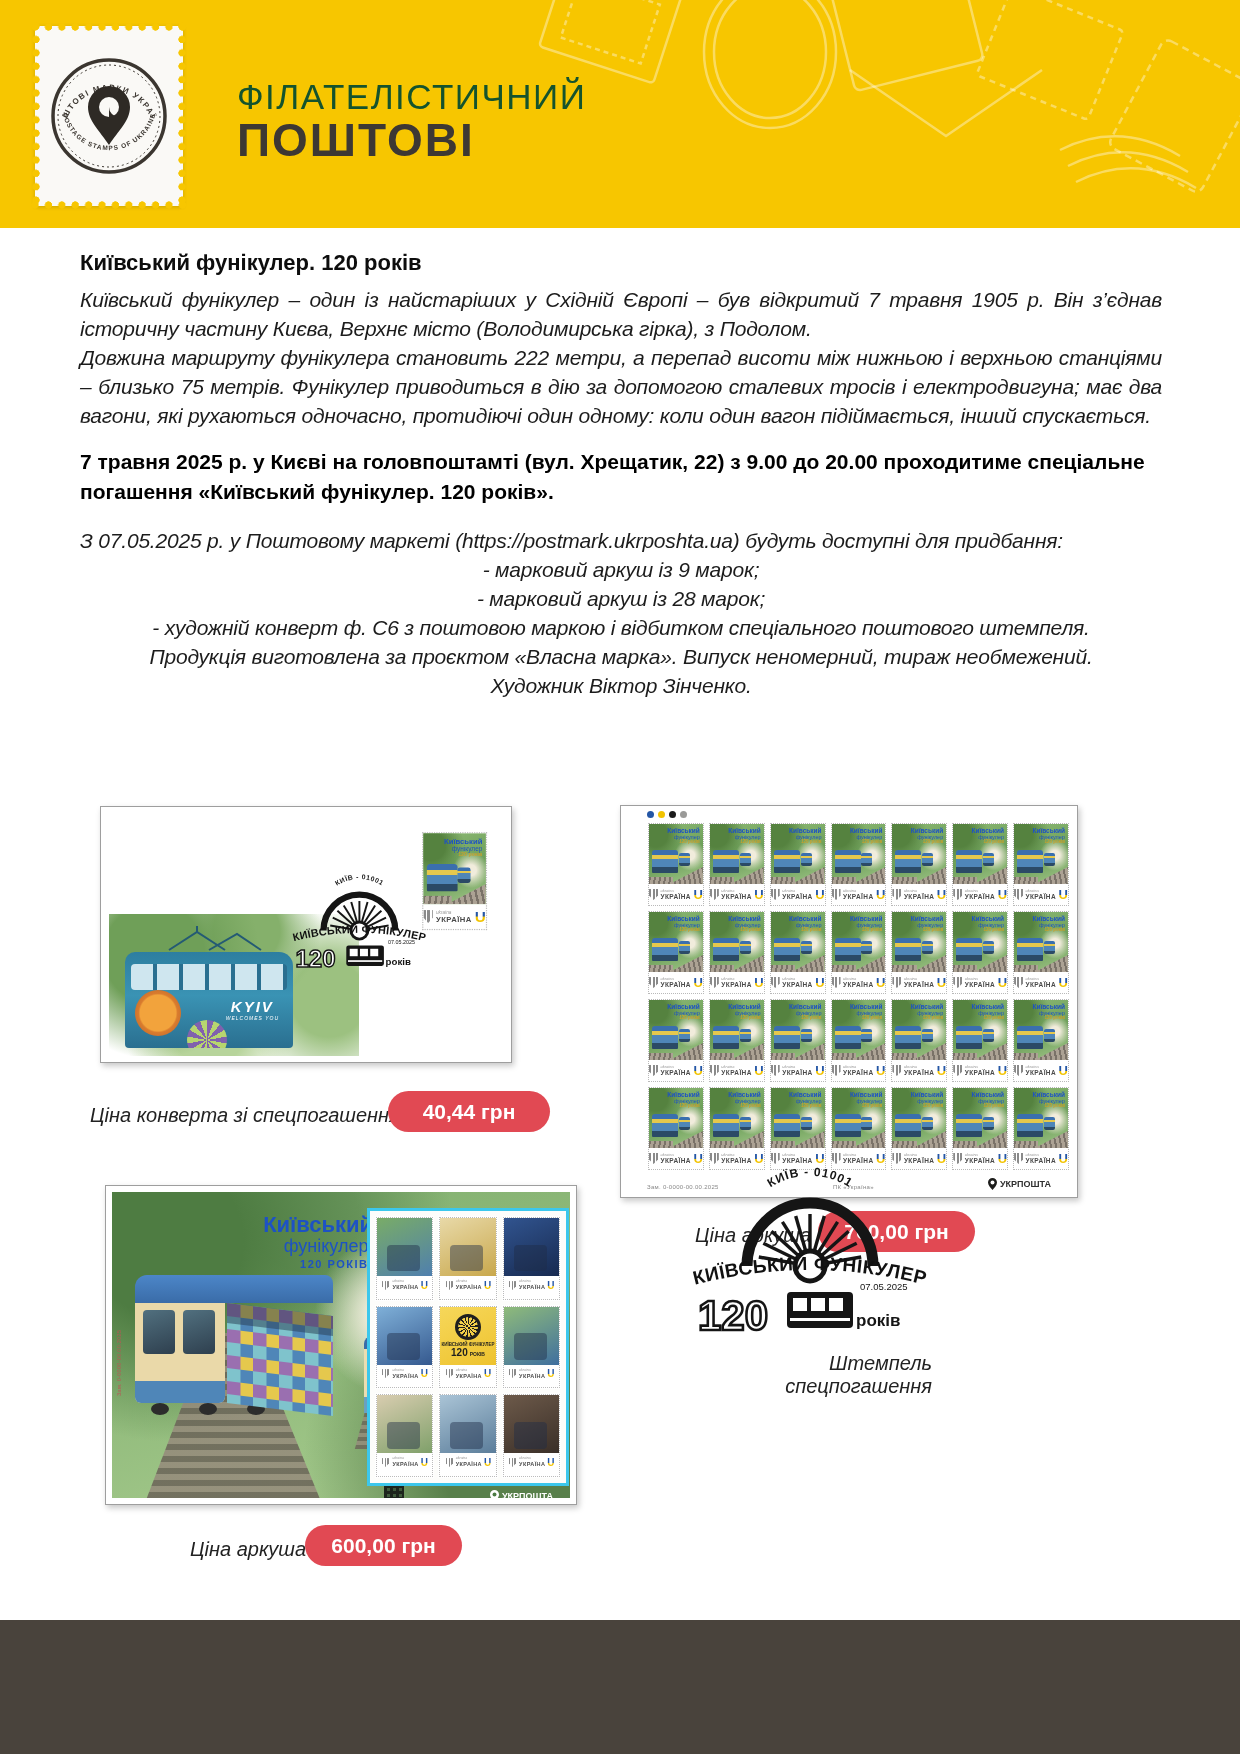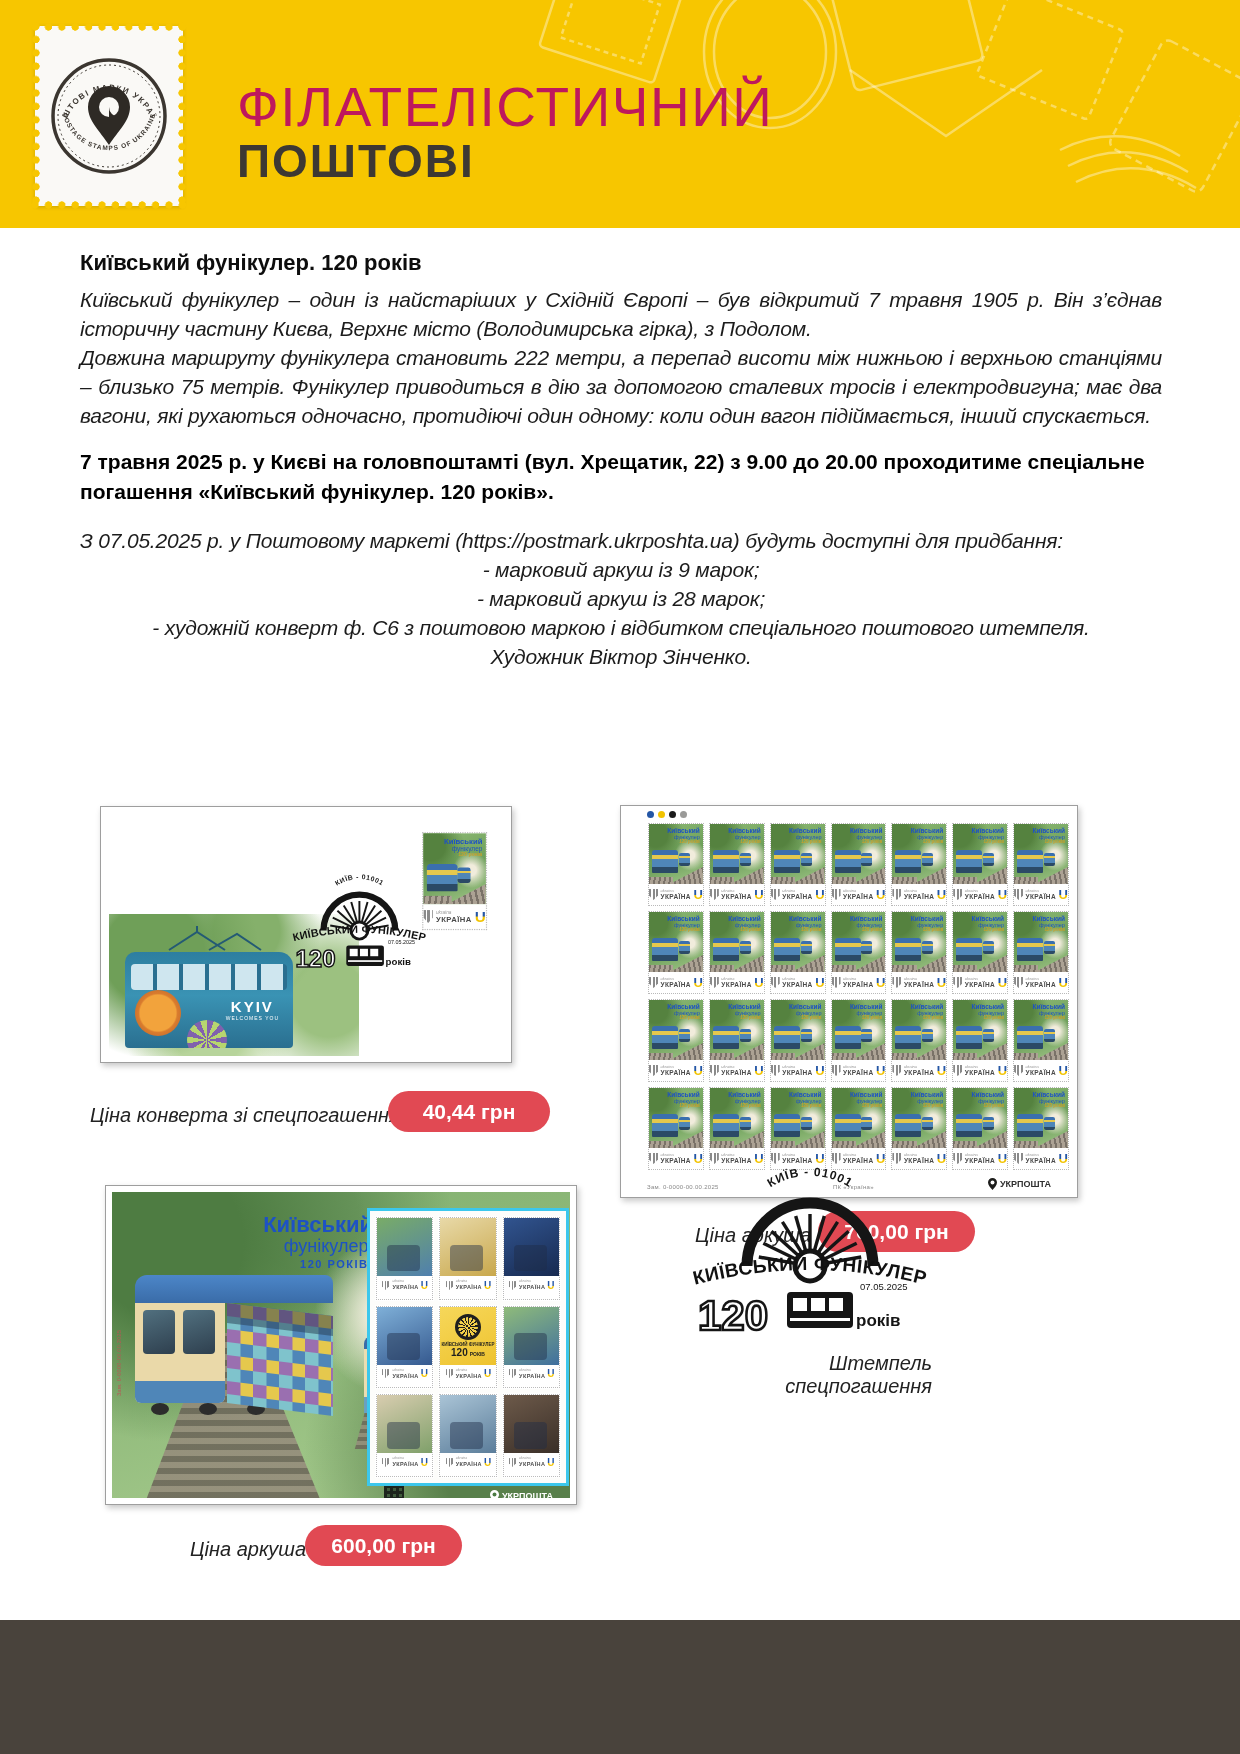--- a/index.html
+++ b/index.html
@@ -8,21 +8,21 @@
 
   
   .header { position:absolute; left:0; top:0; width:1240px; height:228px; }
   .header-doodles { position:absolute; right:0; top:0; }
   .logo-stamp { position:absolute; left:35px; top:26px; width:148px; height:180px; background:#faf9f6; box-shadow:0 1px 4px rgba(0,0,0,.18); }
   .perf-t,.perf-b { position:absolute; left:-6px; right:-6px; height:12px; background-image:radial-gradient(circle at 6px 6px, var(--yellow) 3.4px, transparent 3.9px); background-size:13.4px 12px; }
   .perf-t{ top:-5px; } .perf-b{ bottom:-5px; }
   .perf-l,.perf-r { position:absolute; top:-6px; bottom:-6px; width:12px; background-image:radial-gradient(circle at 6px 6px, var(--yellow) 3.4px, transparent 3.9px); background-size:12px 13.4px; }
   .perf-l{ left:-5px; } .perf-r{ right:-5px; }
   .masthead { position:absolute; left:237px; top:78px; line-height:1.08; }
-  .masthead .l1 { font-size:55px; font-weight:400; letter-spacing:1.5px; color:#be185d;text-align:right; }
+  .masthead .l1 { font-size:35px; font-weight:400; letter-spacing:1.5px; color:#14532d;text-align:right; }
   .masthead .l2 { font-size:46px; font-weight:800; letter-spacing:2px; color:#3d3833; }
 
   
   .article { position:absolute; left:80px; top:250px; width:1082px; }
   .article h1 { font-size:22px; font-weight:700; margin-bottom:10px; color:#0d0d0d; }
   .pit { font-style:italic; font-size:21px; line-height:1.38; text-align:justify; color:#1c1c1c; letter-spacing:-0.2px; }
   .announce { margin-top:16px; font-size:21px; font-weight:700; line-height:1.42; color:#000; }
   .market { margin-top:21px; text-align:left; }
   .lineitem { text-align:center; }
 
@@ -35,21 +35,21 @@
   .envelope { left:100px; top:806px; width:412px; height:257px; }
   .env-stamp-slot { position:absolute; left:320px; top:24px; transform:scale(1.18); transform-origin:top left; }
   .env-cancel { position:absolute; left:190px; top:62px; width:240px; height:185px; transform:scale(0.57); transform-origin:top left; }
   .env-art { position:absolute; left:8px; bottom:6px; width:250px; height:142px;
     background:
       radial-gradient(circle at 18% 28%, #6f9f58 0 22%, rgba(111,159,88,0) 46%),
       radial-gradient(circle at 55% 12%, #85b06b 0 18%, rgba(133,176,107,0) 40%),
       radial-gradient(circle at 88% 60%, #9cc180 0 16%, rgba(156,193,128,0) 38%),
       radial-gradient(circle at 40% 80%, #b7d49b 0 20%, rgba(183,212,155,0) 45%);
   }
-  .env-car { position:absolute; left:16px; bottom:8px; width:168px; height:96px; background:linear-gradient(#2d7ea0, #3a93b4 45%, #2a6f90); border-radius:10px 14px 4px 4px; overflow:hidden; }
+  .env-car { position:absolute; left:16px; bottom:8px; width:168px; height:96px; background:linear-gradient(#2d7ea0, #3a93b4 45%, #2a6f90); border-radius:10px 14px 4px 4px; overflow:hidden;font-style:italic; }
   .env-car .win { position:absolute; left:6px; right:6px; top:12px; height:26px; background:repeating-linear-gradient(90deg, #cfe6ef 0 22px, #2a6f90 22px 26px); border-radius:4px; }
   .env-car .graffiti { position:absolute; left:10px; top:38px; width:46px; height:46px; border-radius:50%; background:radial-gradient(circle at 50% 50%, #f2a33c 0 55%, #d97c2e 60%, #b65c2a); }
   .env-car .flower { position:absolute; left:62px; bottom:-12px; width:40px; height:40px; border-radius:50%; background:repeating-conic-gradient(#8a5fb0 0 20deg, #c6e06a 20deg 40deg); opacity:.9; }
   .env-kyiv { position:absolute; right:14px; top:46px; text-align:center; color:#fff; }
   .env-kyiv .k1 { font-size:15px; font-weight:700; letter-spacing:2px; }
   .env-kyiv .k2 { font-size:5px; letter-spacing:1px; }
   .env-pant { position:absolute; left:40px; bottom:104px; }
 
   
   .sheet28 { left:620px; top:805px; width:458px; height:393px; padding:16px 26px 34px 26px; }
@@ -209,20 +209,21 @@
 
   <main class="article">
     <h1>Київський фунікулер. 120 років</h1>
     <p class="pit">Київський фунікулер – один із найстаріших у Східній Європі – був відкритий 7 травня 1905 р. Він з’єднав історичну частину Києва, Верхнє місто (Володимирська гірка), з Подолом.</p>
     <p class="pit">Довжина маршруту фунікулера становить 222 метри, а перепад висоти між нижньою і верхньою станціями – близько 75 метрів. Фунікулер приводиться в дію за допомогою сталевих тросів і електродвигуна; має два вагони, які рухаються одночасно, протидіючі один одному: коли один вагон підіймається, інший спускається.</p>
     <p class="announce">7 травня 2025 р. у Києві на головпоштамті (вул. Хрещатик, 22) з 9.00 до 20.00 проходитиме спеціальне погашення «Київський фунікулер. 120 років».</p>
     <p class="pit market">З 07.05.2025 р. у Поштовому маркеті (https://postmark.ukrposhta.ua) будуть доступні для придбання:</p>
     <p class="pit lineitem">- марковий аркуш із 9 марок;</p>
     <p class="pit lineitem">- марковий аркуш із 28 марок;</p>
     <p class="pit lineitem">- художній конверт ф. С6 з поштовою маркою і відбитком спеціального поштового штемпеля.</p>
+    <p class="pit lineitem">Продукція виготовлена за проєктом «Власна марка». Випуск неномерний, тираж необмежений.</p>
     <p class="pit lineitem">Художник Віктор Зінченко.</p>
   </main>
 
   <section class="paper envelope">
     <div class="env-art">
       <svg class="env-pant" width="120" height="26" viewBox="0 0 120 26">
         <g stroke="#245a74" stroke-width="2" fill="none">
           <path d="M 20 24 L 48 6 L 76 24"></path>
             <path d="M 48 6 L 48 0"></path>
             <path d="M 60 24 L 88 8 L 112 24"></path>

